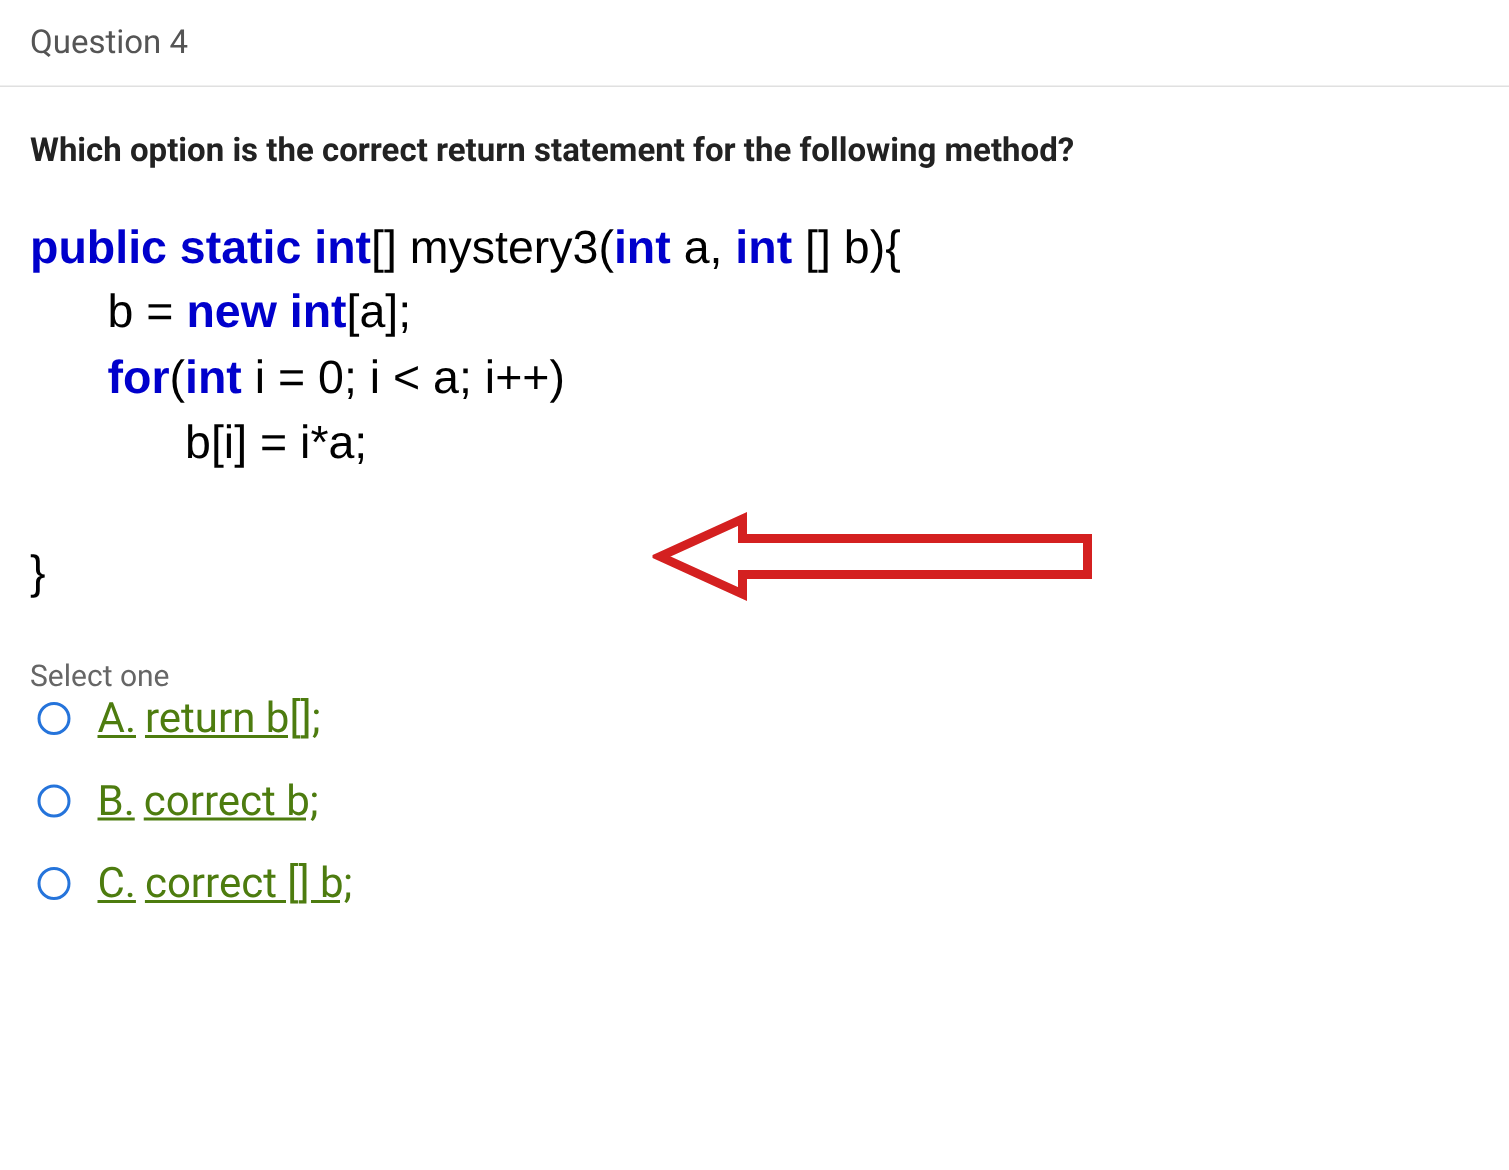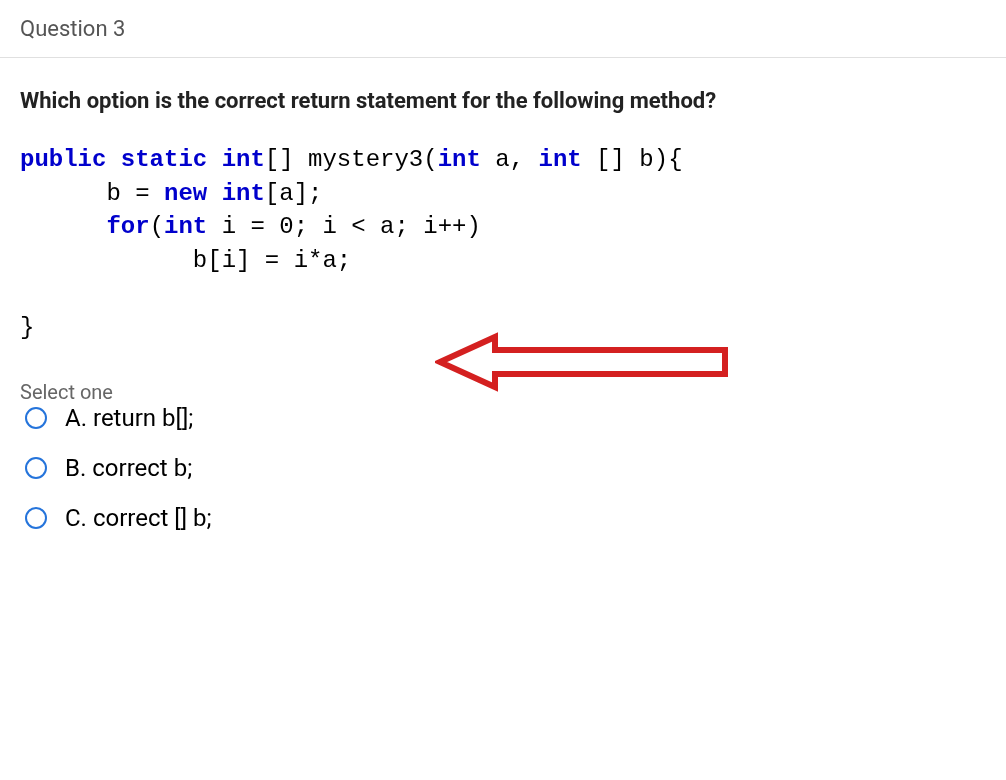--- a/index.html
+++ b/index.html
@@ -24,22 +24,22 @@
     .question-body {
       padding: 30px 12px 20px 20px;
     }
     .question-text {
       font-size: 22px;
       font-weight: 700;
       color: #222;
       margin-bottom: 30px;
     }
     .code-block {
-      font-family: Liberation Mono, monospace;
-      font-size: 24px;
+      font-family: Liberation Sans, sans-serif;
+      font-size: 31px;
       line-height: 1.4;
       margin-bottom: 35px;
       white-space: pre;
       position: relative;
     }
     .kw { color: #0000cc; font-weight: bold; }
     .plain { color: #000; }
     .arrow-container {
       position: absolute;
       left: 415px;
@@ -62,32 +62,33 @@
     .radio {
       width: 22px;
       height: 22px;
       border: 2.5px solid #2574db;
       border-radius: 50%;
       margin-right: 18px;
       flex-shrink: 0;
       background: #fff;
     }
     .option-label {
-      font-size: 24px;
-      color: #000000;
+      font-size: 28px;
+      color: #4d7c0f;
+      text-decoration: underline;
     }
     .option-letter {
       margin-right: 6px;
     }
   </style>
 </head>
 <body>
 
 <div class="question-header">
-  <span>Question 3</span>
+  <span>Question 4</span>
 </div>
 
 <div class="question-body">
   <div class="question-text">Which option is the correct return statement for the following method?</div>
 
   <div class="code-block"><span class="kw">public static int</span><span class="plain">[] mystery3(</span><span class="kw">int</span><span class="plain"> a, </span><span class="kw">int</span><span class="plain"> [] b){</span>
 <span class="plain">      b = </span><span class="kw">new int</span><span class="plain">[a];</span>
 <span class="plain">      </span><span class="kw">for</span><span class="plain">(</span><span class="kw">int</span><span class="plain"> i = 0; i &lt; a; i++)</span>
 <span class="plain">            b[i] = i*a;</span>
 <span class="plain"></span>

